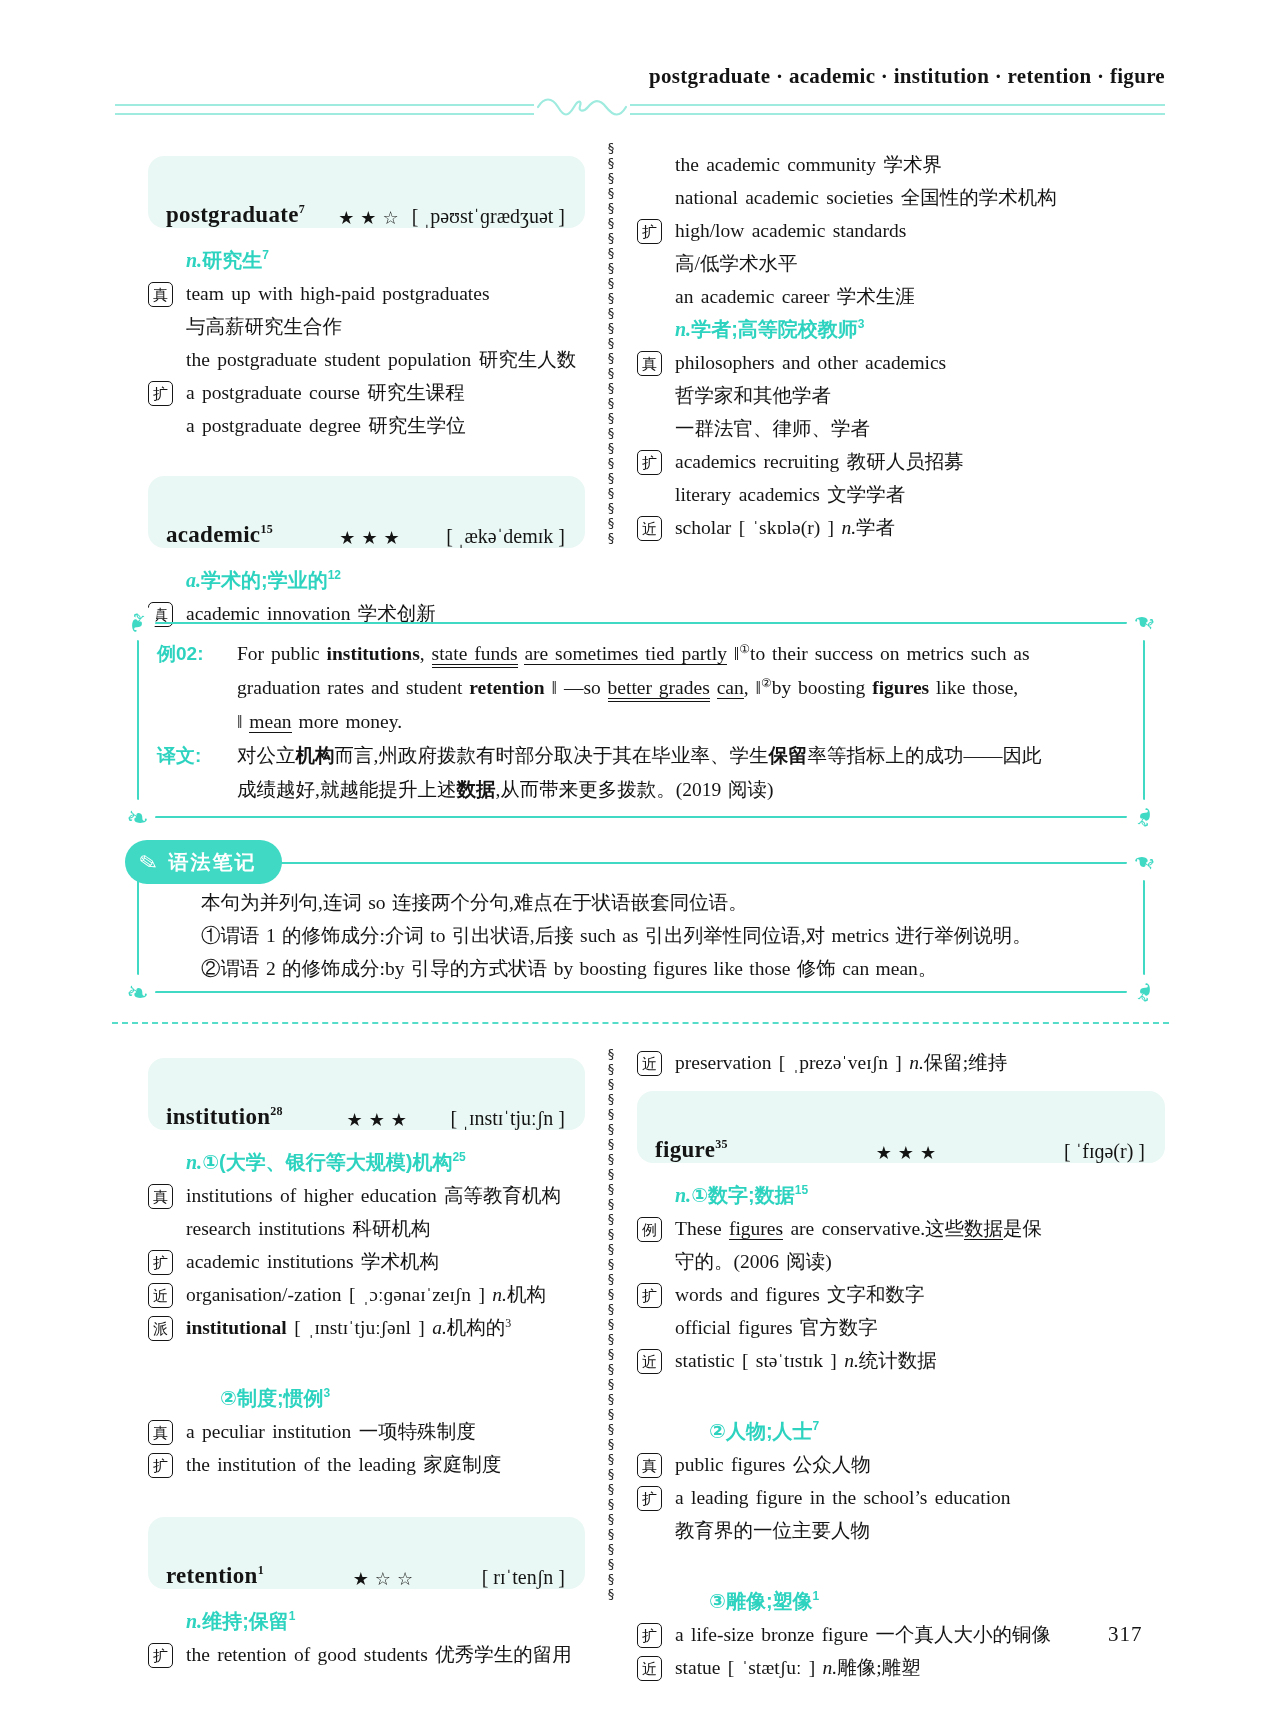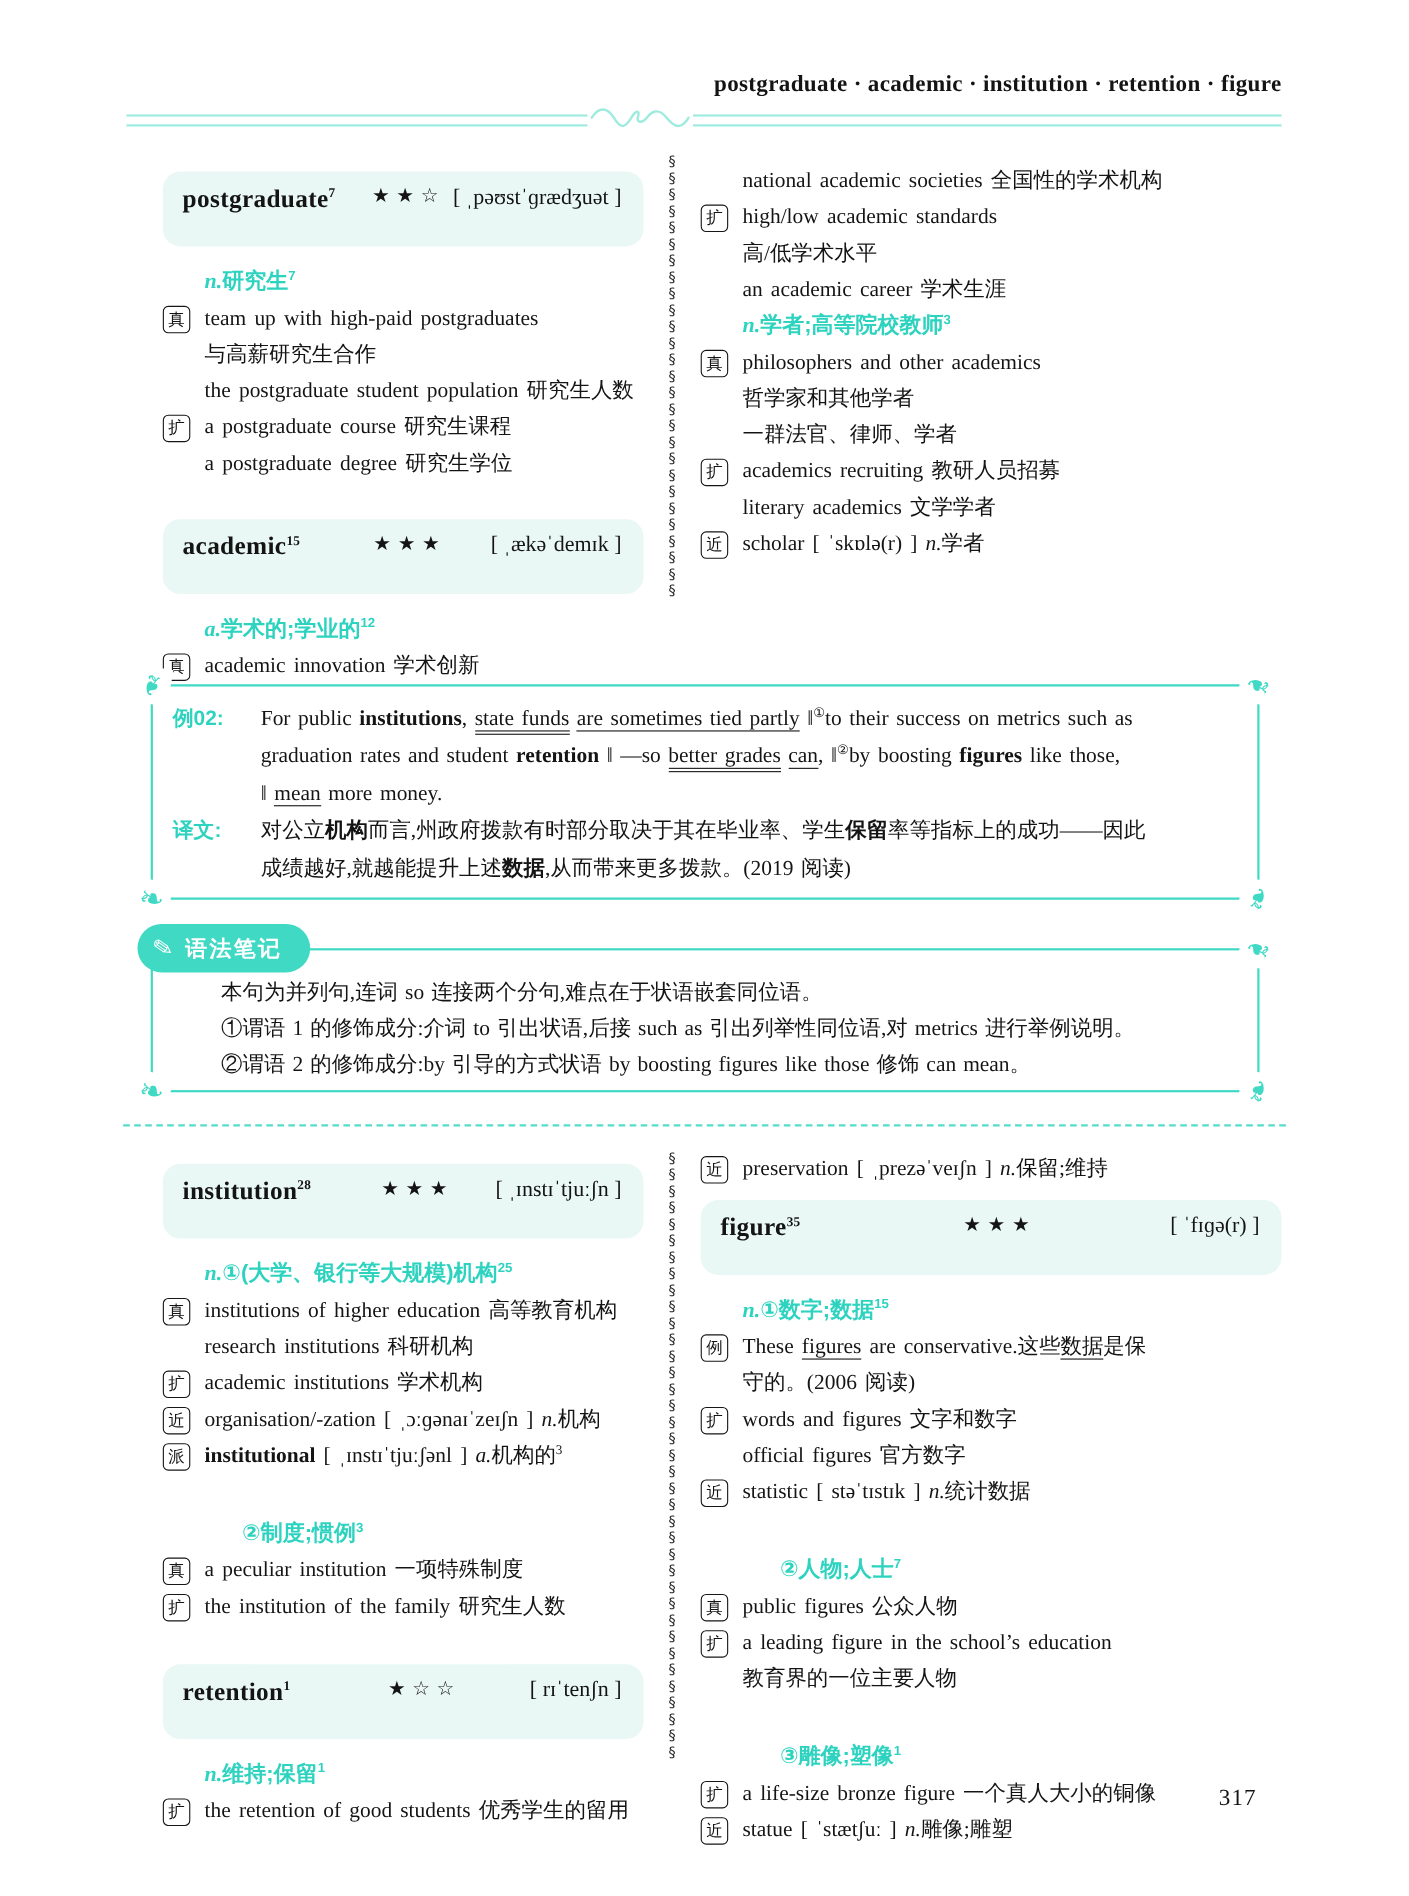--- a/index.html
+++ b/index.html
@@ -32,22 +32,22 @@
   .cols-bottom{top:1046px;}
   .col-l{width:437px;flex:none;}
   .divider{
     flex:none;width:52px;text-align:center;color:#2a2a2a;
     font-family:"DejaVu Sans",sans-serif;font-size:13px;line-height:15px;
     white-space:pre-line;overflow:hidden;user-select:none;
   }
   .col-r{flex:1;min-width:0;}
   
   .hw{
-    background:var(--card);border-radius:16px;height:56px;
-    display:flex;align-items:flex-start;padding:12px 20px 0 18px;margin-bottom:16px;
+    background:var(--card);border-radius:16px;height:72px;
+    display:flex;align-items:flex-end;padding:0 20px 0 18px;margin-bottom:16px;
   }
   .hw .w{font-weight:bold;font-size:23px;letter-spacing:.3px;}
   .hw sup{font-size:12px;font-weight:bold;}
   .hw .stars{
     font-family:"DejaVu Sans",sans-serif;font-size:18px;letter-spacing:6px;
     margin:0 auto;padding-left:26px;
   }
   .hw .ph{font-size:20px;white-space:nowrap;}
   
   .def{
@@ -169,20 +169,21 @@
 §
 §
 §
 §
 §
 §
 §
 §</div>
     <div class="col-r">
         <div class="gap" style="height: 8px;"></div>
+        <div class="ln"><span>the academic community 学术界</span></div>
         <div class="ln"><span>national academic societies 全国性的学术机构</span></div>
         <div class="ln"><span class="mk">扩</span><span>high/low academic standards</span></div>
         <div class="ln"><span>高/低学术水平</span></div>
         <div class="ln"><span>an academic career 学术生涯</span></div>
         <div class="def"><span class="i">n.</span><span>学者;高等院校教师</span><sup>3</sup></div>
         <div class="ln"><span class="mk">真</span><span>philosophers and other academics</span></div>
         <div class="ln"><span>哲学家和其他学者</span></div>
         <div class="ln"><span>一群法官、律师、学者</span></div>
         <div class="ln"><span class="mk">扩</span><span>academics recruiting 教研人员招募</span></div>
         <div class="ln"><span>literary academics 文学学者</span></div>
@@ -230,21 +231,21 @@
           <span class="ph">[ ˌɪnstɪˈtjuːʃn ]</span>
         </div>
         <div class="def"><span class="i">n.</span><span>①(大学、银行等大规模)机构</span><sup>25</sup></div>
         <div class="ln"><span class="mk">真</span><span>institutions of higher education 高等教育机构</span></div>
         <div class="ln"><span>research institutions 科研机构</span></div>
         <div class="ln"><span class="mk">扩</span><span>academic institutions 学术机构</span></div>
         <div class="ln"><span class="mk">近</span><span>organisation/-zation </span><span>[ ˌɔːɡənaɪˈzeɪʃn ] </span><span class="i">n.</span><span>机构</span></div>
         <div class="ln"><span class="mk">派</span><span class="b">institutional </span><span>[ ˌɪnstɪˈtjuːʃənl ] </span><span class="i">a.</span><span>机构的</span><sup>3</sup></div>
         <div class="def ind"><span>②制度;惯例</span><sup>3</sup></div>
         <div class="ln"><span class="mk">真</span><span>a peculiar institution 一项特殊制度</span></div>
-        <div class="ln"><span class="mk">扩</span><span>the institution of the family 研究生人数</span></div>
+        <div class="ln"><span class="mk">扩</span><span>the institution of the leading 家庭制度</span></div>
         <div class="gap" style="height: 36px;"></div>
         <div class="hw">
           <span class="w">retention<sup>1</sup></span>
           <span class="stars">★☆☆</span>
           <span class="ph">[ rɪˈtenʃn ]</span>
         </div>
         <div class="def"><span class="i">n.</span><span>维持;保留</span><sup>1</sup></div>
         <div class="ln"><span class="mk">扩</span><span>the retention of good students 优秀学生的留用</span></div>
       </div>
     <div class="divider">§

